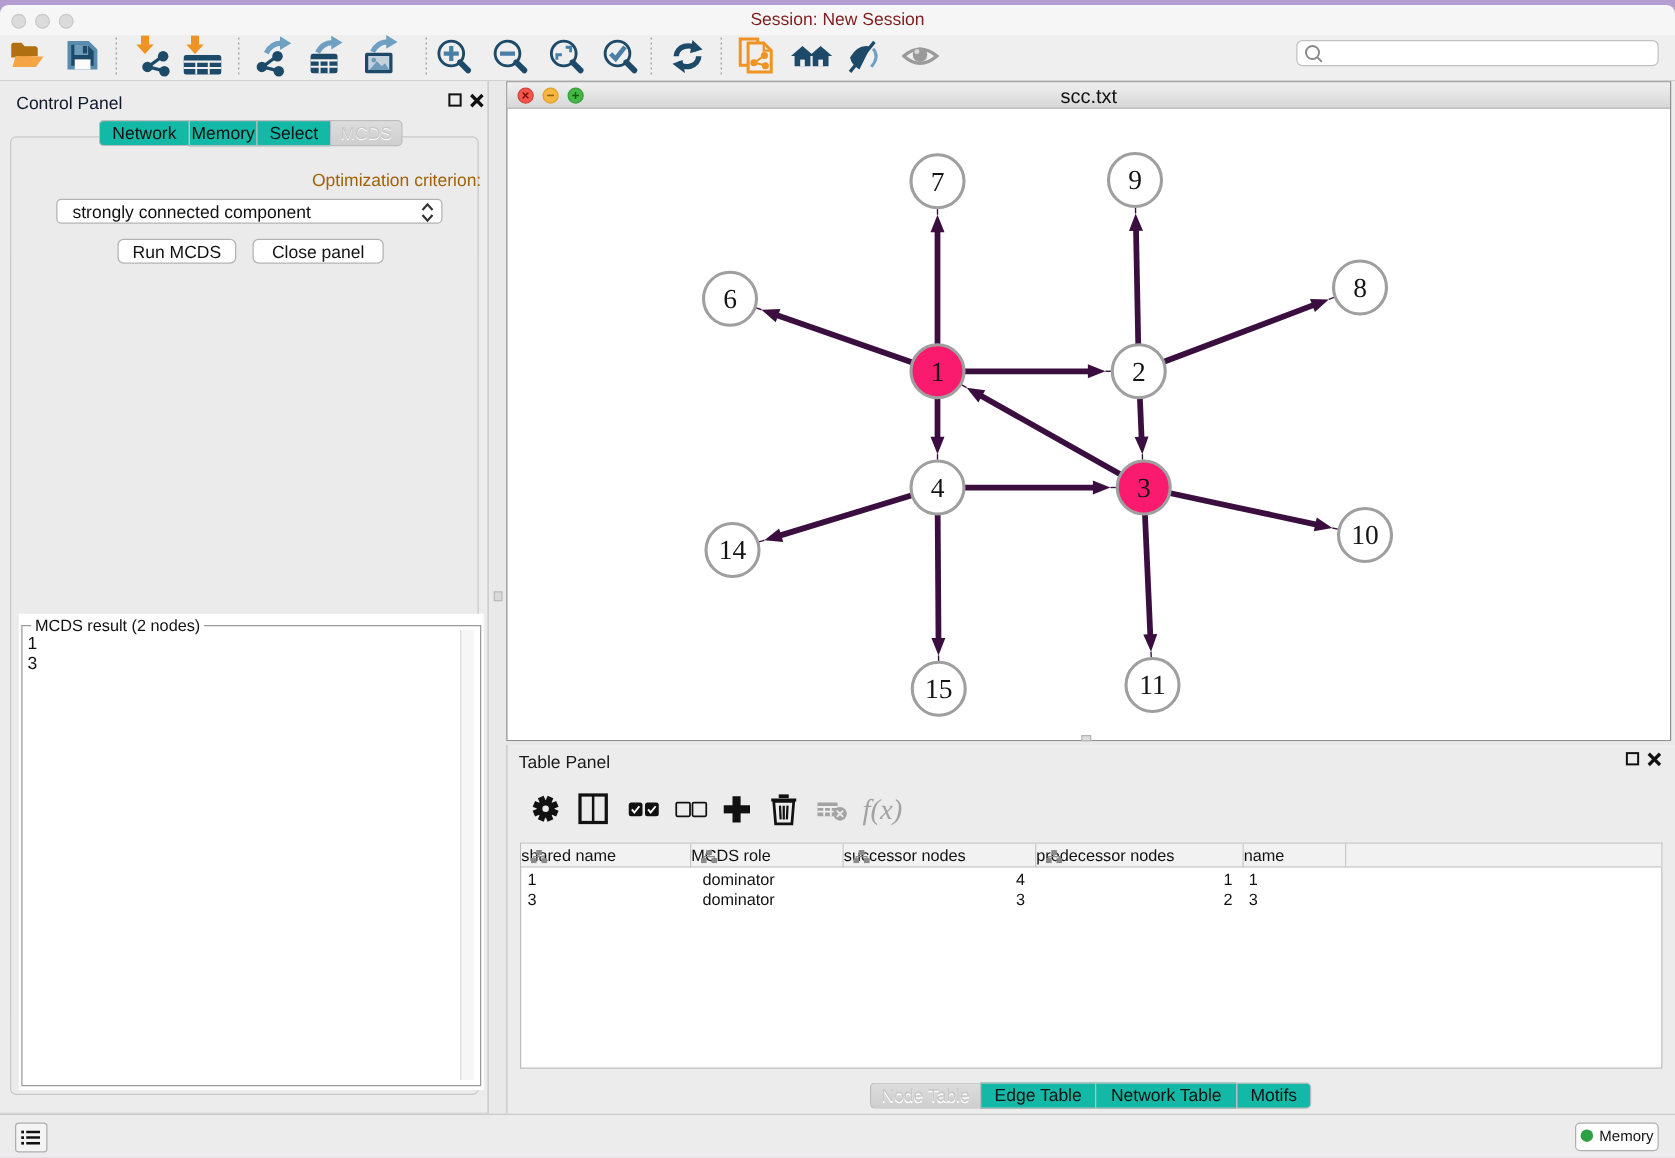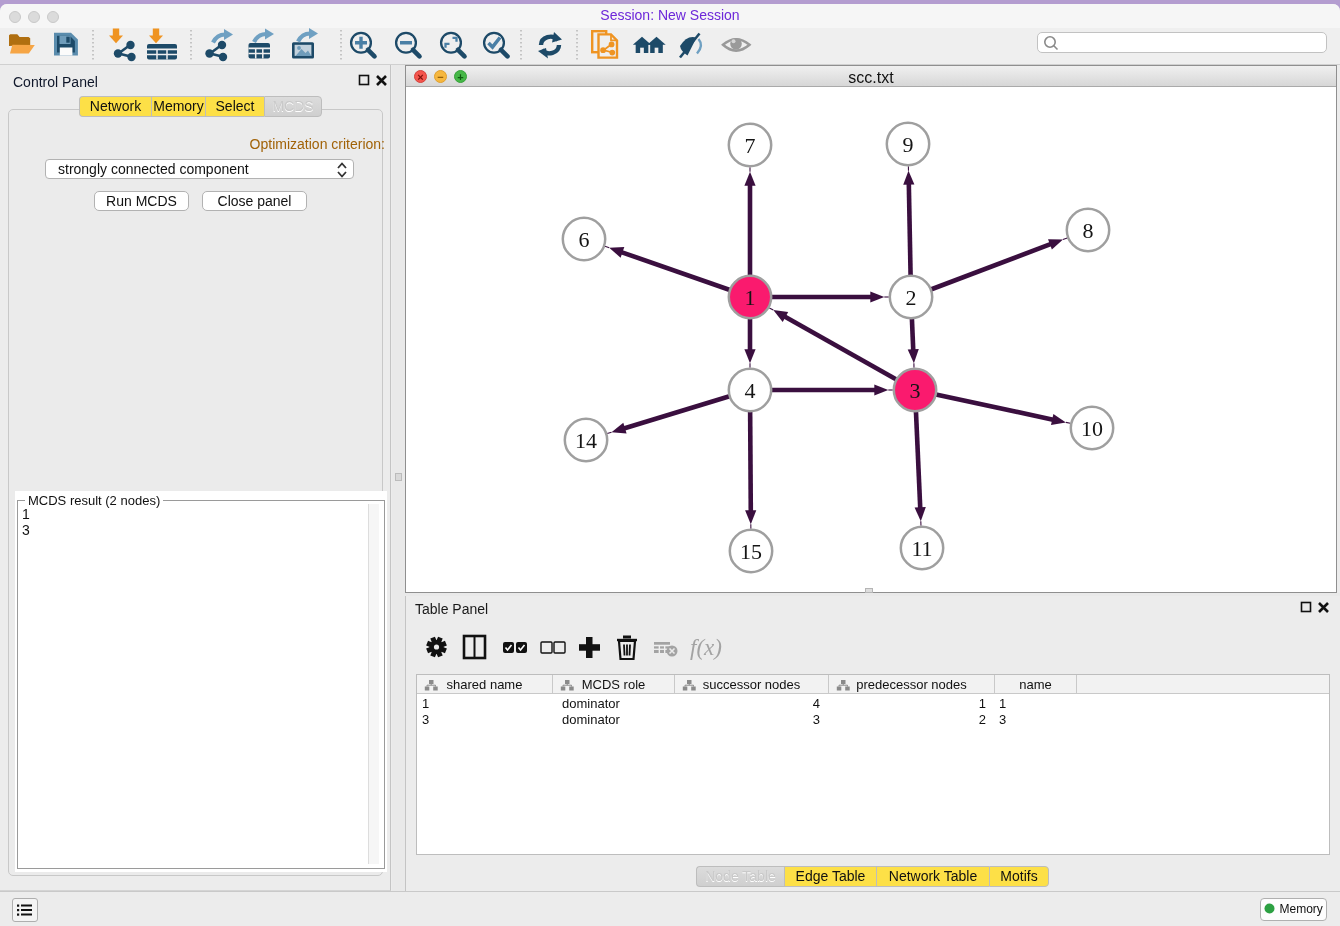--- a/index.html
+++ b/index.html
@@ -1,27 +1,27 @@
 <!DOCTYPE html>
 <html><head><meta charset="utf-8">
 <style>
 *{margin:0;padding:0;box-sizing:border-box}
 html,body{width:1340px;height:926px;overflow:hidden}
 body{font-family:"Liberation Sans",sans-serif;background:#b49dd0}
 #win{position:absolute;left:0;top:4px;width:1340px;height:922px;background:#ececec;border-radius:7px 7px 0 0;overflow:hidden}
 #titlebar{position:absolute;left:0;top:0;width:1340px;height:24px;background:#f6f6f6}
 .tl{position:absolute;top:7px;width:12px;height:12px;border-radius:50%;background:#dbdbdb;border:1px solid #c8c8c8}
-#title{position:absolute;top:3px;left:0;width:100%;text-align:center;font-size:14px;color:#6d28d9}
+#title{position:absolute;top:3px;left:0;width:100%;text-align:center;font-size:14px;color:#7f1d1d}
 #toolbar{position:absolute;left:0;top:24px;width:1340px;height:37px;background:#efefef;border-bottom:1px solid #d0d0d0}
 #searchbox{position:absolute;left:1037px;top:28px;width:290px;height:21px;background:#fff;border:1px solid #c2c2c2;border-radius:5px}
 #cpanel{position:absolute;left:0;top:61px;width:391px;height:826px;background:#ececec;border-right:1px solid #c4c4c4;border-bottom:1px solid #d4d4d4}
 #cphead{position:absolute;left:13px;top:9px;font-size:14px;color:#0f172a}
 #cpbox{position:absolute;left:8px;top:44px;width:375px;height:767px;background:#ebebeb;border:1px solid #c8c8c8;border-radius:5px}
 .tabrow{position:absolute;display:flex}
-.tab{font-size:14px;color:#111;background:#fde047;border:1px solid #bdbdbd;border-right:none;height:21px;line-height:19px;text-align:center;white-space:nowrap}
+.tab{font-size:14px;color:#111;background:#14b8a6;border:1px solid #bdbdbd;border-right:none;height:21px;line-height:19px;text-align:center;white-space:nowrap}
 .tab.first{border-radius:4px 0 0 4px}
 .tab.last{border-radius:0 4px 4px 0;border-right:1px solid #bdbdbd}
 .tab.sel{background:linear-gradient(#dcdcdc,#cfcfcf);color:#c9c9c9;text-shadow:0 1px 0 #fff}
 #optlabel{position:absolute;left:10px;top:71px;width:375px;text-align:right;font-size:14px;color:#a16207}
 #dropdown{position:absolute;left:45px;top:94px;width:309px;height:20px;background:#fff;border:1px solid #b2b2b2;border-radius:4px;font-size:14px;color:#111;line-height:18px;padding-left:12px}
 .btn{position:absolute;height:20px;background:#fff;border:1px solid #b2b2b2;border-radius:5px;font-size:14px;color:#111;text-align:center;line-height:18px}
 #resultwrap{position:absolute;left:15px;top:426px;width:372px;height:381px;background:#fff}
 #fieldset{position:absolute;left:2px;top:9px;width:368px;height:369px;border:1px solid #9a9a9a}
 #fieldlabel{position:absolute;left:7px;top:-8px;background:#fff;font-size:13px;color:#111;padding:0 3px}
 #resulttext{position:absolute;left:4px;top:5px;font-size:14px;color:#111;line-height:16px}
@@ -31,21 +31,21 @@
 #netwin{position:absolute;left:405px;top:61px;width:932px;height:528px;background:#fff;border:1px solid #8f8f8f}
 #nettitle{position:absolute;left:0;top:0;width:100%;height:21px;background:linear-gradient(#f0f0f0,#d7d7d7);border-bottom:1px solid #aaa}
 .mtl{position:absolute;top:4px;width:13px;height:13px;border-radius:50%;font-size:11px;font-weight:bold;text-align:center;line-height:12px}
 #netname{position:absolute;top:3px;left:0;width:100%;text-align:center;font-size:16px;color:#111}
 #hdivider{position:absolute;left:405px;top:589px;width:935px;height:3px;background:#e9e9e9}
 #hhandle{position:absolute;left:460px;top:-5px;width:8px;height:5px;background:#dedede;border:1px solid #b5b5b5}
 #tpanel{position:absolute;left:405px;top:592px;width:935px;height:295px;background:#ececec;border-left:1px solid #c4c4c4}
 #tphead{position:absolute;left:9px;top:5px;font-size:14px;color:#1a1a1a}
 #ttoolbar{position:absolute;left:10px;top:26px;width:916px;height:42px}
 #ttable{position:absolute;left:10px;top:78px;width:914px;height:181px;background:#fff;border:1px solid #bdbdbd}
-.th{position:absolute;top:0;height:19px;border-right:1px solid #c9c9c9;font-size:13px;color:#111;text-align:center;line-height:19px}
+.th{position:absolute;top:0;height:19px;border-right:1px solid #c9c9c9;font-size:13px;color:#111;text-align:left;line-height:19px}
 .td{position:absolute;font-size:13px;color:#111;height:16px;line-height:16px}
 #statusbar{position:absolute;left:0;top:887px;width:1340px;height:39px;background:#ececec;border-top:1px solid #c9c9c9}
 #listbtn{position:absolute;left:12px;top:6px;width:26px;height:24px;background:#f4f4f4;border:1px solid #aeaeae;border-radius:3px}
 #membtn{position:absolute;right:13px;top:6px;width:67px;height:23px;background:#fdfdfd;border:1px solid #b0b0b0;border-radius:4px;font-size:12px;color:#111;text-align:center;line-height:21px}
 </style></head>
 <body>
 <div id="win">
   <div id="titlebar">
     <div class="tl" style="left:9px"></div>
     <div class="tl" style="left:28px"></div>

